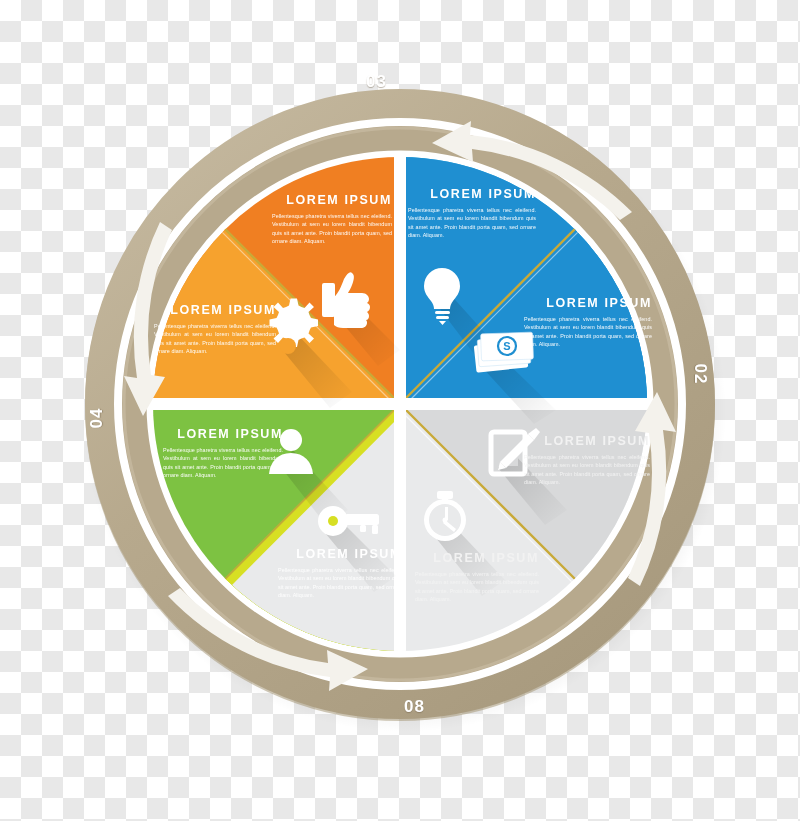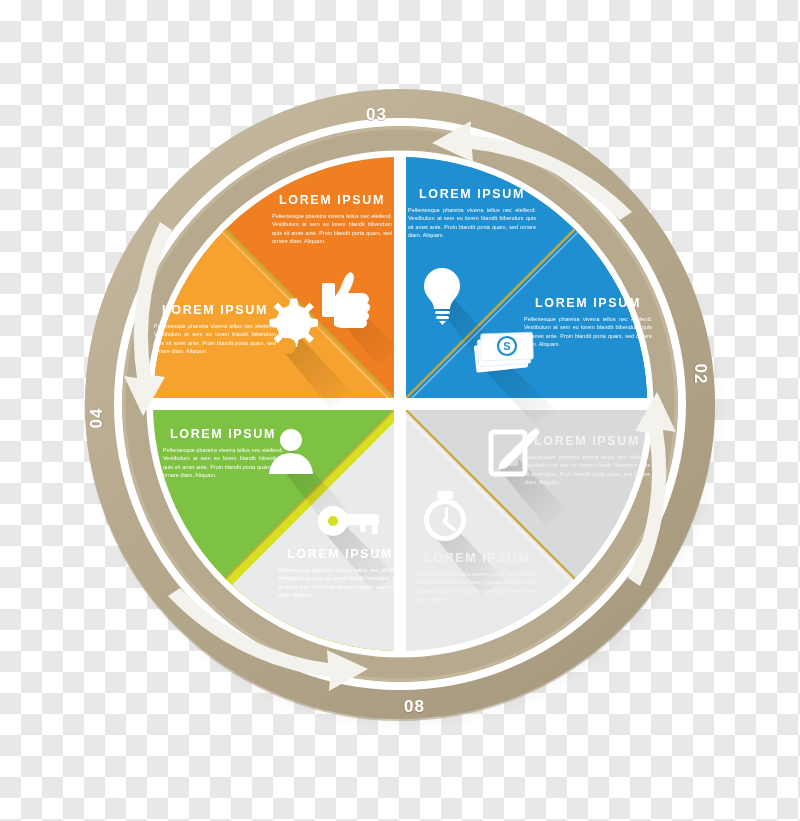--- a/index.html
+++ b/index.html
@@ -49,20 +49,21 @@
     pointer-events: auto;
   }
   .seg-title {
     font-family: "Liberation Sans", sans-serif;
     font-weight: bold;
     font-size: 12.5px;
     letter-spacing: 1.6px;
     line-height: 1.1;
     white-space: nowrap;
     margin-bottom: 4px;
+    text-align: right;
   }
   .seg-body {
     font-family: "Liberation Sans", sans-serif;
     font-size: 5.4px;
     line-height: 1.55;
     letter-spacing: 0.05px;
     text-align: justify;
     opacity: 0.96;
   }
 
@@ -84,21 +85,21 @@
     position: absolute;
     color: #ffffff;
     font-family: "Liberation Sans", sans-serif;
     font-weight: bold;
     font-size: 17px;
     letter-spacing: 1px;
     text-shadow: 0 1px 1px rgba(110,95,70,0.45);
   }
   .n-01 { left: 404px; top: 697px; }
   .n-02 { left: 690px; top: 364px; transform: rotate(90deg); }
-  .n-03 { left: 366px; top: 105px; }
+  .n-03 { left: 366px; top: 72px; }
   .n-04 { left: 87px;  top: 408px; transform: rotate(-90deg); }
 </style>
 </head>
 <body>
 
 <div id="canvas">
   <div class="stage">
 
     <svg class="infographic" viewBox="0 0 800 821">
       <defs>

